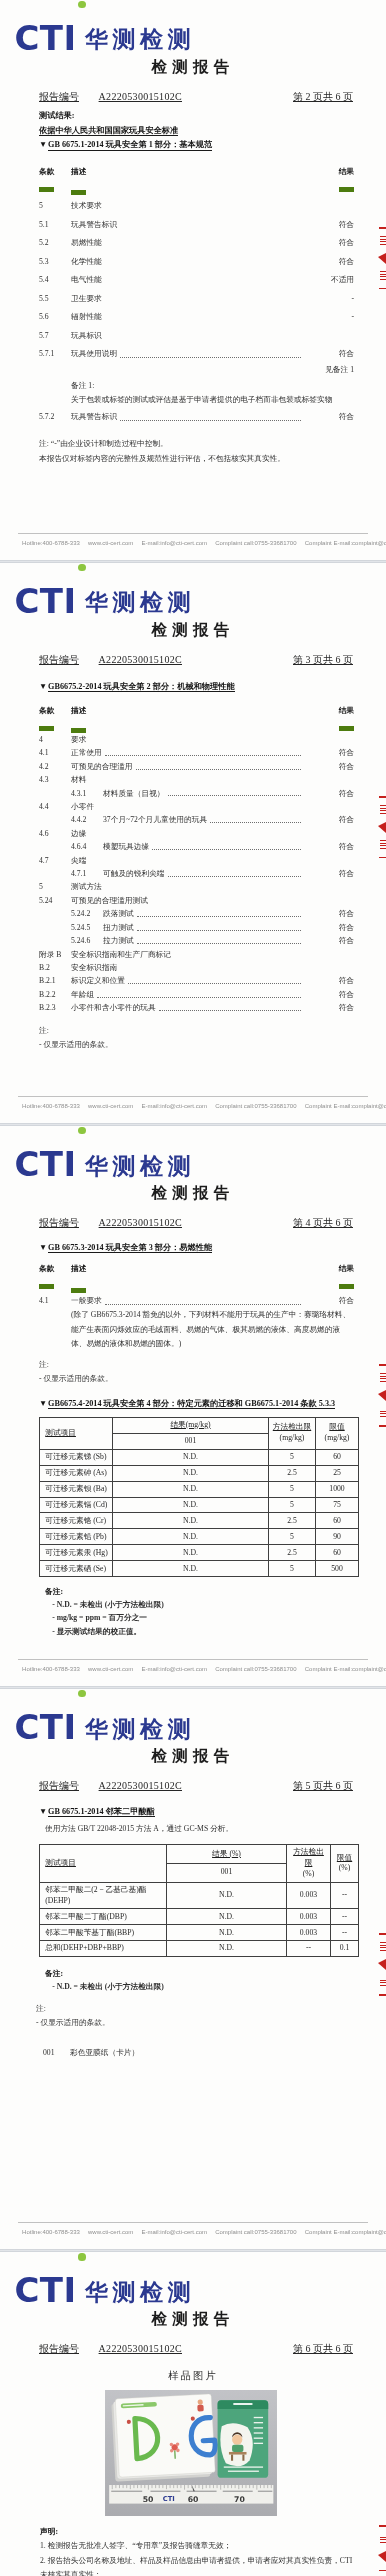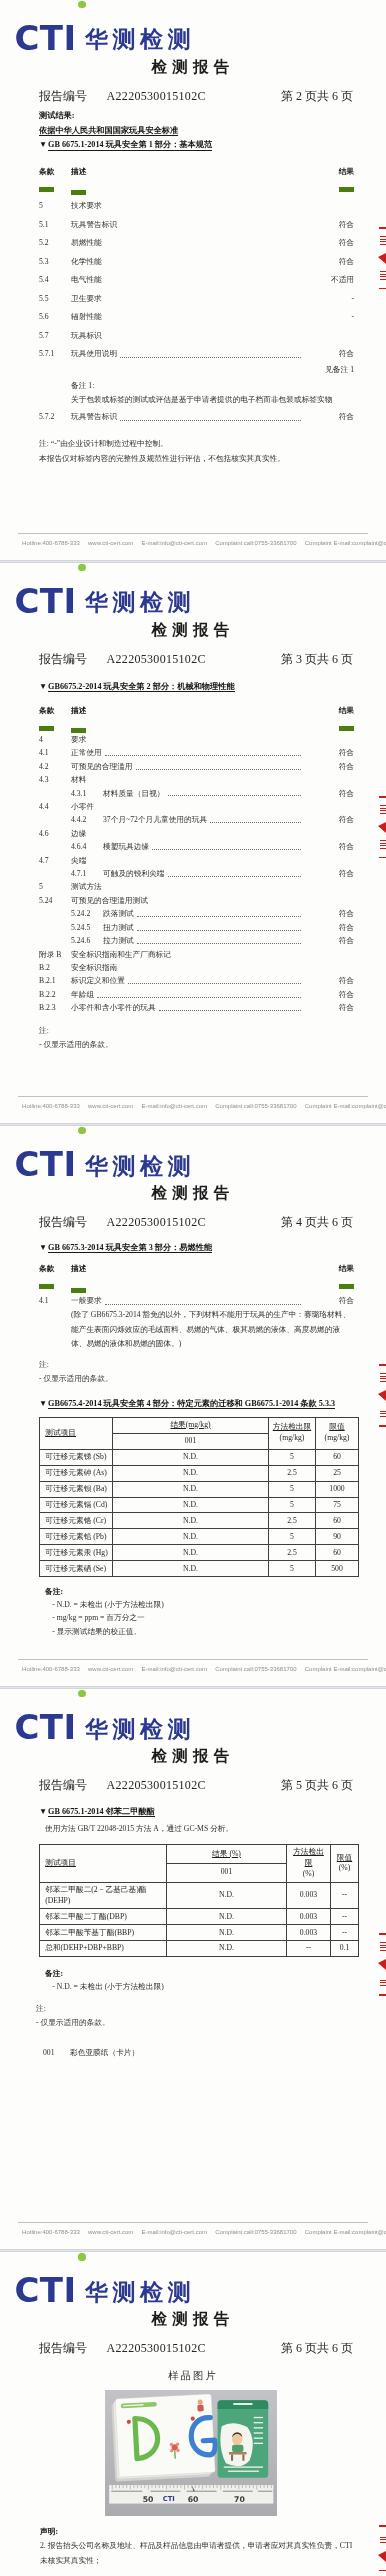--- a/index.html
+++ b/index.html
@@ -11,21 +11,21 @@
   
   .logo { position:absolute; top:13.4px; left:14.4px; height:39px; display:flex; align-items:flex-end; }
   .logo-en { position:relative; font-family:"DejaVu Sans","Liberation Sans",sans-serif; font-weight:bold;
              font-size:34px; line-height:0.82; color:#2b3990; letter-spacing:0.5px; }
   .logo-dot { position:absolute; left:64px; top:-12.4px; width:7.2px; height:7.2px; border-radius:50%; background:#8dc63f; }
   .logo-cn { font-family:"DejaVu Sans","Liberation Sans",sans-serif; font-weight:bold; font-size:23px; line-height:1;
              color:#2b3990; margin-left:8.2px; letter-spacing:4.6px; padding-bottom:1px; }
 
   .page-title { padding-top:58px; text-align:center; font-size:15.5px; line-height:17.5px; font-weight:600;
                 letter-spacing:5.2px; color:#1c1c1c; }
-  .meta { display:flex; align-items:center; margin:15.5px 33px 0 39px; font-size:12px; line-height:11.3px; color:#262626; }
+  .meta { display:flex; align-items:center; margin:15.5px 33px 0 39px; font-size:10px; line-height:11.3px; color:#262626;text-decoration:underline; }
   .meta .rno { margin-left:19.6px; letter-spacing:0.3px; }
   .meta .pageinfo { margin-left:auto; }
 
   
   .h-bold { font-weight:bold; color:#141414; }
   .h-result { margin:8.2px 0 0 39px; font-size:8.2px; line-height:12.4px; }
   .h-standard { margin:2.1px 0 0 39px; font-size:8.2px; line-height:12.4px; }
   .h-standard span, .std-line .u { border-bottom:1px solid #1a1a1a; padding-bottom:0.5px; }
   .std-line { margin-left:39px; font-size:8.2px; line-height:12.4px; font-weight:bold; color:#141414; }
   .std-line .marker { margin-right:1px; }
@@ -50,21 +50,21 @@
   .notes { margin:11.3px 31px 0 39px; font-size:7.7px; line-height:14.4px; }
 
   
   .btable { border-collapse:collapse; margin-left:39px; font-size:7.7px; color:#262626; table-layout:fixed; }
   .btable th, .btable td { border:0.8px solid #3f3f3f; font-weight:normal; text-align:center; padding:2.1px 3.1px; line-height:10.8px; }
   .btable .cell-left { text-align:left; padding-left:5.2px; }
   .hu { text-decoration:underline; }
   .btable thead { color:#1d1d1d; }
 
   .remarks { margin:7.2px 31px 0 45px; font-size:7.7px; line-height:13.4px; }
-  .remark-item { padding-left:7.2px; }
+  .remark-item { padding-left:7.2px;font-weight:bold; }
 
   .sample-desc { margin:15.5px 31px 0 43px; font-size:7.7px; line-height:13.4px; }
   .sample-desc .sd-head { font-weight:bold; color:#141414; margin-left:2.1px; }
   .sd-row { display:flex; margin-top:3.1px; }
   .sd-id { width:27px; flex:none; }
 
   
   .photo-title { margin-top:15.5px; text-align:center; font-size:10.3px; line-height:12.4px; letter-spacing:2.1px; }
   .photo-wrap { margin:7.2px auto 0; width:176px; height:126px; }
   .decl { margin:9.3px 30px 0 40px; font-size:7.7px; line-height:14.4px; }
@@ -878,20 +878,21 @@
         <text x="112" y="215" font-size="13" font-weight="bold" fill="#2b3990" font-family="DejaVu Sans, sans-serif">CTI</text>
         <path d="M 168 184 l 6 12 l -3 0 z" fill="#555"></path>
       </g>
     </svg>
   </div>
 
   <div class="decl">
     <div class="h-bold">声明:</div>
     <div>
 
+    <div>1. 检测报告无批准人签字、“专用章”及报告骑缝章无效；</div>
         <div>2. 报告抬头公司名称及地址、样品及样品信息由申请者提供，申请者应对其真实性负责，CTI 未核实其真实性；</div>
       </div>
   </div>
 
   <div class="seal" style="top:273px">
     <div class="sl"></div>
       <div class="sg"></div>
       <div class="sarrow"></div>
       <div class="sl"></div>
   </div>

